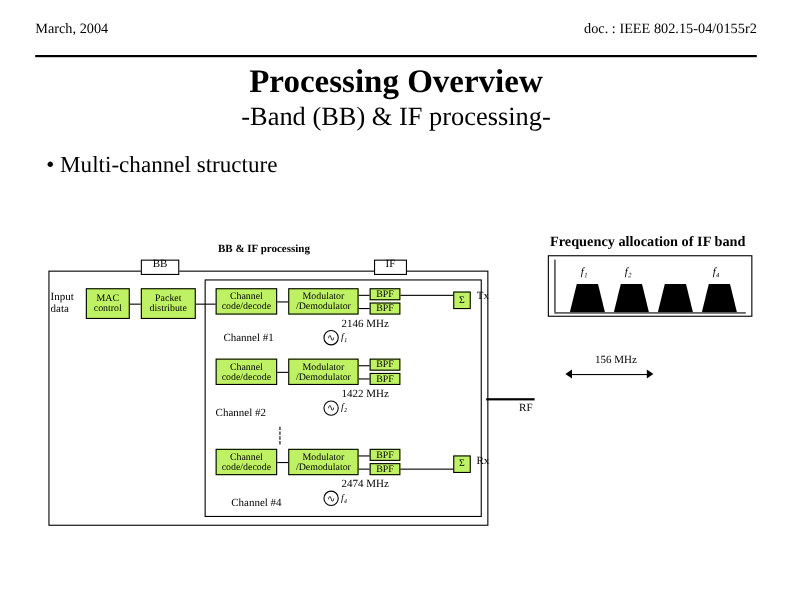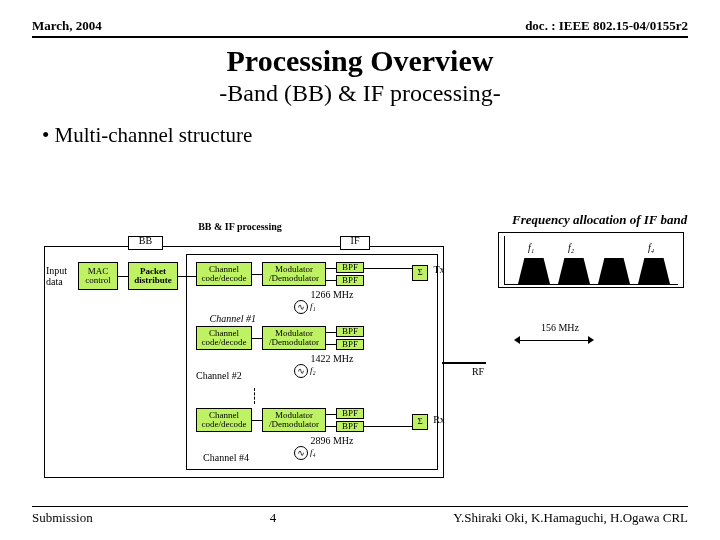--- a/index.html
+++ b/index.html
@@ -6,21 +6,21 @@
   body {
     margin: 0;
     width: 720px;
     height: 540px;
     font-family: "Times New Roman", Times, serif;
     color: #000;
     background: #fff;
     position: relative;
   }
   .page { width: 720px; height: 540px; padding: 18px 32px 14px 32px; position: relative; }
-  .hdr { display: flex; justify-content: space-between; border-bottom: 2px solid #000; font-weight: bold; font-size: 13px; padding-bottom: 2px; }
+  .hdr { display: flex; justify-content: space-between; border-bottom: 2px solid #000; font-weight: normal; font-size: 13px; padding-bottom: 16px; }
   .title { text-align: center; font-size: 30px; font-weight: bold; margin-top: 6px; }
   .subtitle { text-align: center; font-size: 24px; margin-top: 2px; }
   .bul { font-size: 21px; margin: 16px 0 2px 10px; }
   .freq-cap { position: absolute; font-weight: bold; font-size: 13px; }
   .footer { position: absolute; left: 32px; right: 32px; bottom: 14px; border-top: 1.5px solid #000; display: flex; justify-content: space-between; font-size: 13px; padding-top: 3px; }
   .diag { position: absolute; border: 1px solid #000; }
   .lbl { position: absolute; font-size: 10px; text-align: center; }
   .box { position: absolute; border: 1px solid #000; font-size: 9px; display: flex; align-items: center; justify-content: center; text-align: center; line-height: 1.05; background: #bef264; }
   .hline { position: absolute; height: 1px; background: #000; }
   .hlineT { position: absolute; height: 2px; background: #000; }
@@ -37,77 +37,77 @@
 <div class="hdr">
   <span>March, 2004</span>
   <span>doc. : IEEE 802.15-04/0155r2</span>
 </div>
 
 <div class="title">Processing Overview</div>
 <div class="subtitle">-Band (BB) &amp; IF processing-</div>
 
 <div class="bul">• Multi-channel structure</div>
 
-<div class="freq-cap" style="left:512px; top:212px;font-style:italic;">Frequency allocation of IF band</div>
+<div class="freq-cap" style="left:500px; top:212px;">Frequency allocation of IF band</div>
 
 <div class="diag" style="left:44px; top:246px; width:400px; height:232px;"></div>
 
 <div class="lbl" style="left:170px; top:221px; width:140px; font-weight:bold;">BB &amp; IF processing</div>
 
 <div class="diag" style="left:128px; top:236px; width:35px; height:14px; background:#fff;"></div>
 <div class="lbl" style="left:128px; top:235px; width:35px;">BB</div>
 
 <div class="diag" style="left:340px; top:236px; width:30px; height:14px; background:#fff;"></div>
 <div class="lbl" style="left:340px; top:235px; width:30px;">IF</div>
 
 <div class="lbl" style="left:46px; top:265px; width:30px; text-align:left; white-space:pre;">Input
 data</div>
 
 <div class="box" style="left:78px; top:262px; width:40px; height:28px; white-space:pre;">MAC
 control</div>
 
-<div class="box" style="left:128px; top:262px; width:50px; height:28px; white-space:pre;font-weight:bold;">Packet
+<div class="box" style="left:128px; top:262px; width:50px; height:28px; white-space:pre;">Packet
 distribute</div>
 
 <div class="diag" style="left:186px; top:254px; width:252px; height:216px; border-style:solid;"></div>
 
 <div class="box" style="left:196px; top:262px; width:56px; height:24px; white-space:pre;">Channel
 code/decode</div>
 <div class="box" style="left:262px; top:262px; width:64px; height:24px; white-space:pre;">Modulator
 /Demodulator</div>
 <div class="box" style="left:336px; top:262px; width:28px; height:11px;">BPF</div>
 <div class="box" style="left:336px; top:275px; width:28px; height:11px;">BPF</div>
-<div class="lbl" style="left:302px; top:289px; width:60px;">1266 MHz</div>
+<div class="lbl" style="left:302px; top:289px; width:60px;">2146 MHz</div>
 <div class="osc" style="left:294px; top:300px;">∿</div>
 <div class="sig" style="left:310px; top:301px;">f₁</div>
-<div class="lbl" style="left:196px; top:313px; width:60px; text-align:right;font-style:italic;">Channel #1</div>
+<div class="lbl" style="left:196px; top:302px; width:60px; text-align:center;">Channel #1</div>
 
 <div class="box" style="left:196px; top:326px; width:56px; height:24px; white-space:pre;">Channel
 code/decode</div>
 <div class="box" style="left:262px; top:326px; width:64px; height:24px; white-space:pre;">Modulator
 /Demodulator</div>
 <div class="box" style="left:336px; top:326px; width:28px; height:11px;">BPF</div>
 <div class="box" style="left:336px; top:339px; width:28px; height:11px;">BPF</div>
 <div class="lbl" style="left:302px; top:353px; width:60px;">1422 MHz</div>
 <div class="osc" style="left:294px; top:364px;">∿</div>
 <div class="sig" style="left:310px; top:365px;">f₂</div>
 <div class="lbl" style="left:196px; top:370px; width:60px; text-align:left;">Channel #2</div>
 
 <div style="position:absolute; left:254px; top:388px; width:1px; height:16px; border-left:1px dashed #000;"></div>
 
 <div class="box" style="left:196px; top:408px; width:56px; height:24px; white-space:pre;">Channel
 code/decode</div>
 <div class="box" style="left:262px; top:408px; width:64px; height:24px; white-space:pre;">Modulator
 /Demodulator</div>
 <div class="box" style="left:336px; top:408px; width:28px; height:11px;">BPF</div>
 <div class="box" style="left:336px; top:421px; width:28px; height:11px;">BPF</div>
-<div class="lbl" style="left:302px; top:435px; width:60px;">2896 MHz</div>
+<div class="lbl" style="left:302px; top:435px; width:60px;">2474 MHz</div>
 <div class="osc" style="left:294px; top:446px;">∿</div>
 <div class="sig" style="left:310px; top:447px;">f₄</div>
-<div class="lbl" style="left:196px; top:452px; width:60px; text-align:center;">Channel #4</div>
+<div class="lbl" style="left:196px; top:452px; width:60px; text-align:right;">Channel #4</div>
 
 <div class="hline" style="left:118px; top:276px; width:10px;"></div>
 <div class="hline" style="left:178px; top:276px; width:18px;"></div>
 <div class="hline" style="left:252px; top:274px; width:10px;"></div>
 <div class="hline" style="left:326px; top:268px; width:10px;"></div>
 <div class="hline" style="left:326px; top:280px; width:10px;"></div>
 <div class="hline" style="left:252px; top:338px; width:10px;"></div>
 <div class="hline" style="left:326px; top:332px; width:10px;"></div>
 <div class="hline" style="left:326px; top:344px; width:10px;"></div>
 <div class="hline" style="left:252px; top:420px; width:10px;"></div>
@@ -138,19 +138,14 @@
 <div class="flabel" style="left:528px; top:242px;">f₁</div>
 <div class="flabel" style="left:568px; top:242px;">f₂</div>
 <div class="flabel" style="left:608px; top:242px;margin-top:20px;">f₃</div>
 <div class="flabel" style="left:648px; top:242px;">f₄</div>
 
 <div class="lbl" style="left:530px; top:322px; width:60px;">156 MHz</div>
 <div class="hline" style="left:518px; top:340px; width:72px;"></div>
 <div style="position:absolute; left:514px; top:336px; width:0;height:0;border-top:4px solid transparent;border-bottom:4px solid transparent;border-right:6px solid #000;"></div>
 <div style="position:absolute; left:588px; top:336px; width:0;height:0;border-top:4px solid transparent;border-bottom:4px solid transparent;border-left:6px solid #000;"></div>
 
-<div class="footer">
-  <span>Submission</span>
-  <span>4</span>
-  <span>Y.Shiraki  Oki, K.Hamaguchi, H.Ogawa CRL</span>
-</div>
 
 </div>
 
 </body></html>

